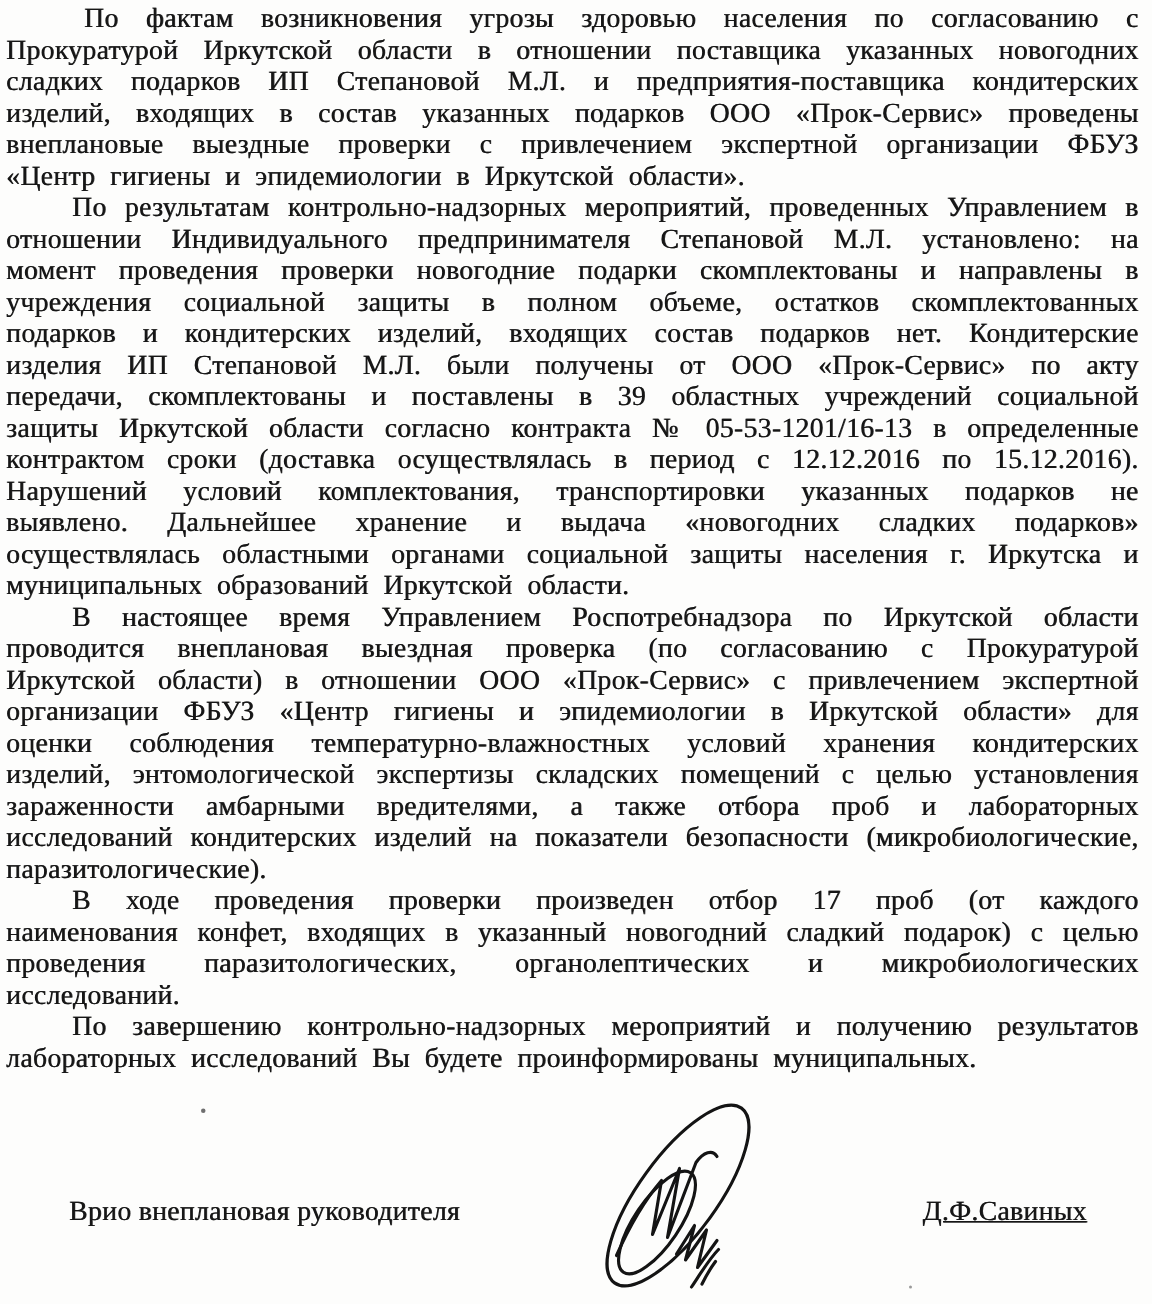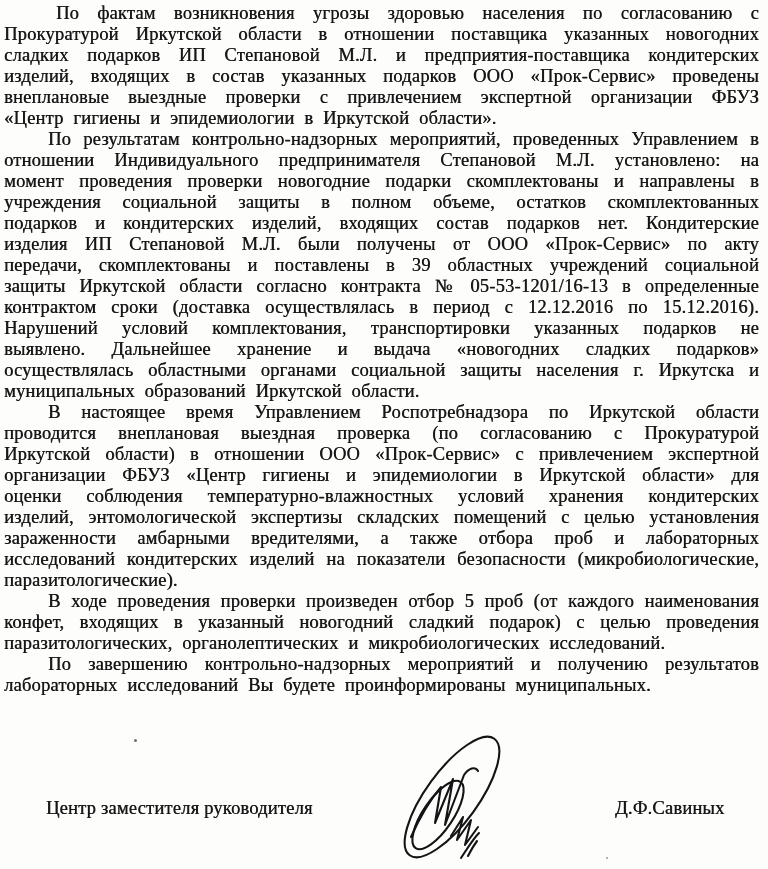--- a/index.html
+++ b/index.html
@@ -49,20 +49,21 @@
     white-space: nowrap;
   }
   .sig-name {
     position: absolute;
     left: 615px;
     top: 798px;
     font-size: 18.5px;
     letter-spacing: 0.2px;
     text-shadow: 0.4px 0 0 rgba(22,22,22,0.85);
     white-space: nowrap;
+    text-decoration: underline;
   }
   .sig-mark {
     position: absolute;
     left: 391px;
     top: 735px;
     width: 116px;
     height: 131px;
   }
   .speck {
     position: absolute;
@@ -85,28 +86,28 @@
 </style>
 </head>
 <body>
 
 <div class="page">
 
   <div class="letter-body">
     <p class="doc-para first">По фактам возникновения угрозы здоровью населения по согласованию с Прокуратурой Иркутской области в отношении поставщика указанных новогодних сладких подарков ИП Степановой М.Л. и предприятия-поставщика кондитерских изделий, входящих в состав указанных подарков ООО «Прок-Сервис» проведены внеплановые выездные проверки с привлечением экспертной организации ФБУЗ «Центр гигиены и эпидемиологии в Иркутской области».</p>
     <p class="doc-para">По результатам контрольно-надзорных мероприятий, проведенных Управлением в отношении Индивидуального предпринимателя Степановой М.Л. установлено: на момент проведения проверки новогодние подарки скомплектованы и направлены в учреждения социальной защиты в полном объеме, остатков скомплектованных подарков и кондитерских изделий, входящих состав подарков нет. Кондитерские изделия ИП Степановой М.Л. были получены от ООО «Прок-Сервис» по акту передачи, скомплектованы и поставлены в 39 областных учреждений социальной защиты Иркутской области согласно контракта № 05-53-1201/16-13 в определенные контрактом сроки (доставка осуществлялась в период с 12.12.2016 по 15.12.2016). Нарушений условий комплектования, транспортировки указанных подарков не выявлено. Дальнейшее хранение и выдача «новогодних сладких подарков» осуществлялась областными органами социальной защиты населения г. Иркутска и муниципальных образований Иркутской области.</p>
     <p class="doc-para">В настоящее время Управлением Роспотребнадзора по Иркутской области проводится внеплановая выездная проверка (по согласованию с Прокуратурой Иркутской области) в отношении ООО «Прок-Сервис» с привлечением экспертной организации ФБУЗ «Центр гигиены и эпидемиологии в Иркутской области» для оценки соблюдения температурно-влажностных условий хранения кондитерских изделий, энтомологической экспертизы складских помещений с целью установления зараженности амбарными вредителями, а также отбора проб и лабораторных исследований кондитерских изделий на показатели безопасности (микробиологические, паразитологические).</p>
-    <p class="doc-para">В ходе проведения проверки произведен отбор 5 проб (от каждого наименования конфет, входящих в указанный новогодний сладкий подарок) с целью проведения паразитологических, органолептических и микробиологических исследований.</p>
+    <p class="doc-para">В ходе проведения проверки произведен отбор 17 проб (от каждого наименования конфет, входящих в указанный новогодний сладкий подарок) с целью проведения паразитологических, органолептических и микробиологических исследований.</p>
     <p class="doc-para">По завершению контрольно-надзорных мероприятий и получению результатов лабораторных исследований Вы будете проинформированы муниципальных.</p>
   </div>
 
   <div class="speck speck-1"></div>
   <div class="speck speck-2"></div>
 
-  <div class="sig-title">Центр заместителя руководителя</div>
+  <div class="sig-title">Врио внеплановая руководителя</div>
 
   <svg class="sig-mark" viewBox="0 0 116 131" xmlns="http://www.w3.org/2000/svg">
     <g fill="none" stroke="#141414" stroke-width="2.1" stroke-linecap="round" stroke-linejoin="round">
       <ellipse cx="61" cy="62" rx="26" ry="72" transform="rotate(36 61 62)"></ellipse>
       <ellipse cx="47" cy="80" rx="15" ry="40" transform="rotate(34 47 80)"></ellipse>
       <path d="M20 102 C 28 84 38 66 50 52 L44 88 L62 44 L54 90 L73 40 C 78 33 84 31 87 36"></path>
       <path d="M60 101 L72 82 L66 105 L80 85 L74 110 L87 92"></path>
       <path d="M70 123 C 76 114 82 104 88 98 M77 121 C 80 115 83 110 86 106"></path>
     </g>
   </svg>

